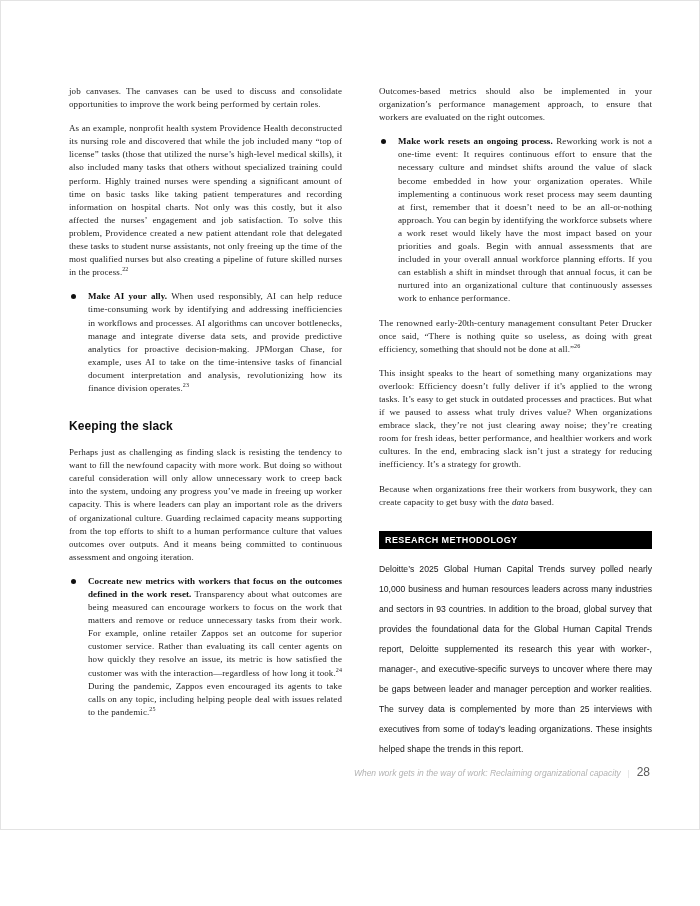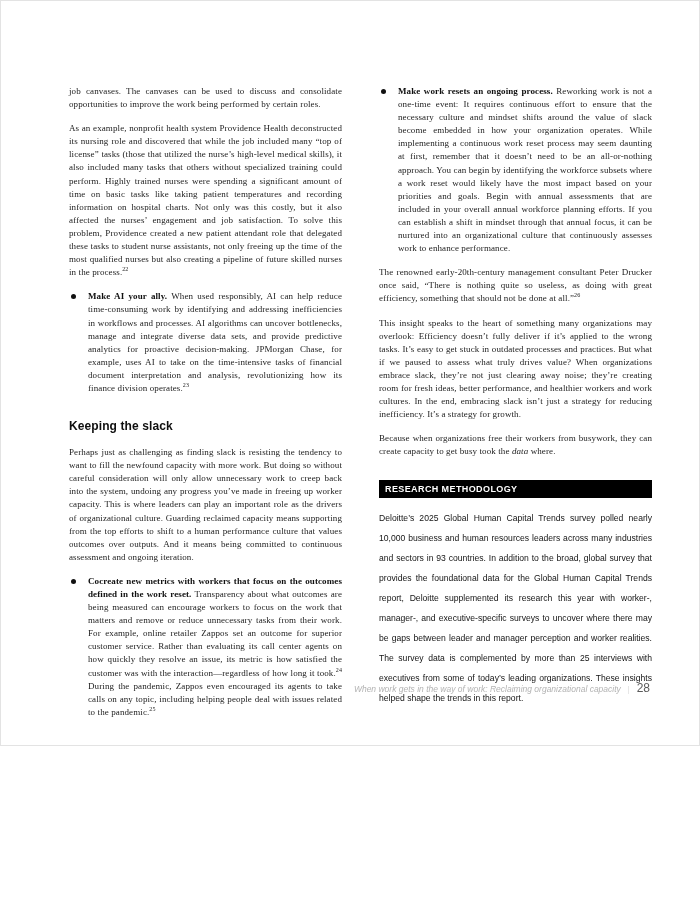--- a/index.html
+++ b/index.html
@@ -1,18 +1,18 @@
 <!DOCTYPE html>
 <html><head>
 <meta charset="utf-8">
 <style>
   * { margin:0; padding:0; box-sizing:border-box; }
   html, body { background:#ffffff; }
   .page {
-    width:700px; height:746px; position:relative; background:#ffffff;
+    width:700px; height:830px; position:relative; background:#ffffff;
     border:1px solid #e3e3e3;
     font-family:"Liberation Serif", serif;
     color:#1c1c1c;
     overflow:hidden;
   }
   .columns {
     position:absolute; top:84px; left:68px;
     display:flex; gap:37px;
   }
   .col { width:273px; }
@@ -79,31 +79,32 @@
 
       <p class="body"><span>Perhaps just as challenging as finding slack is resisting the tendency to want to fill the newfound capacity with more work. But doing so without careful consideration will only allow unnecessary work to creep back into the system, undoing any progress you’ve made in freeing up worker capacity. This is where leaders can play an important role as the drivers of organizational culture. Guarding reclaimed capacity means supporting from the top efforts to shift to a human performance culture that values outcomes over outputs. And it means being committed to continuous assessment and ongoing iteration.</span></p>
 
       <div class="bullet-item">
         <span class="bullet-dot"></span>
         <p class="body"><strong>Cocreate new metrics with workers that focus on the outcomes defined in the work reset.</strong><span> Transparency about what outcomes are being measured can encourage workers to focus on the work that matters and remove or reduce unnecessary tasks from their work. For example, online retailer Zappos set an outcome for superior customer service. Rather than evaluating its call center agents on how quickly they resolve an issue, its metric is how satisfied the customer was with the interaction—regardless of how long it took.</span><sup class="fn">24</sup><span> During the pandemic, Zappos even encouraged its agents to take calls on any topic, including helping people deal with issues related to the pandemic.</span><sup class="fn">25</sup></p>
       </div>
     </div>
 
     <div class="col">
+      <p class="body"><span>Outcomes-based metrics should also be implemented in your organization’s performance management approach, to ensure that workers are evaluated on the right outcomes.</span></p>
 
       <div class="bullet-item">
         <span class="bullet-dot"></span>
         <p class="body"><strong>Make work resets an ongoing process.</strong><span> Reworking work is not a one-time event: It requires continuous effort to ensure that the necessary culture and mindset shifts around the value of slack become embedded in how your organization operates. While implementing a continuous work reset process may seem daunting at first, remember that it doesn’t need to be an all-or-nothing approach. You can begin by identifying the workforce subsets where a work reset would likely have the most impact based on your priorities and goals. Begin with annual assessments that are included in your overall annual workforce planning efforts. If you can establish a shift in mindset through that annual focus, it can be nurtured into an organizational culture that continuously assesses work to enhance performance.</span></p>
       </div>
 
       <p class="body"><span>The renowned early-20th-century management consultant Peter Drucker once said, “There is nothing quite so useless, as doing with great efficiency, something that should not be done at all.”</span><sup class="fn">26</sup></p>
 
       <p class="body"><span>This insight speaks to the heart of something many organizations may overlook: Efficiency doesn’t fully deliver if it’s applied to the wrong tasks. It’s easy to get stuck in outdated processes and practices. But what if we paused to assess what truly drives value? When organizations embrace slack, they’re not just clearing away noise; they’re creating room for fresh ideas, better performance, and healthier workers and work cultures. In the end, embracing slack isn’t just a strategy for reducing inefficiency. It’s a strategy for growth.</span></p>
 
-      <p class="body"><span>Because when organizations free their workers from busywork, they can create capacity to get busy took the </span><em class="accent">data</em><span> where.</span></p>
+      <p class="body"><span>Because when organizations free their workers from busywork, they can create capacity to get busy with the </span><em class="accent">data</em><span> based.</span></p>
 
       <div class="methodology">
         <div class="methodology-bar">RESEARCH METHODOLOGY</div>
         <p class="methodology-body">Deloitte’s 2025 Global Human Capital Trends survey polled nearly 10,000 business and human resources leaders across many industries and sectors in 93 countries. In addition to the broad, global survey that provides the foundational data for the Global Human Capital Trends report, Deloitte supplemented its research this year with worker-, manager-, and executive-specific surveys to uncover where there may be gaps between leader and manager perception and worker realities. The survey data is complemented by more than 25 interviews with executives from some of today’s leading organizations. These insights helped shape the trends in this report.</p>
       </div>
     </div>
 
   </div>
 
   <div class="footer">

